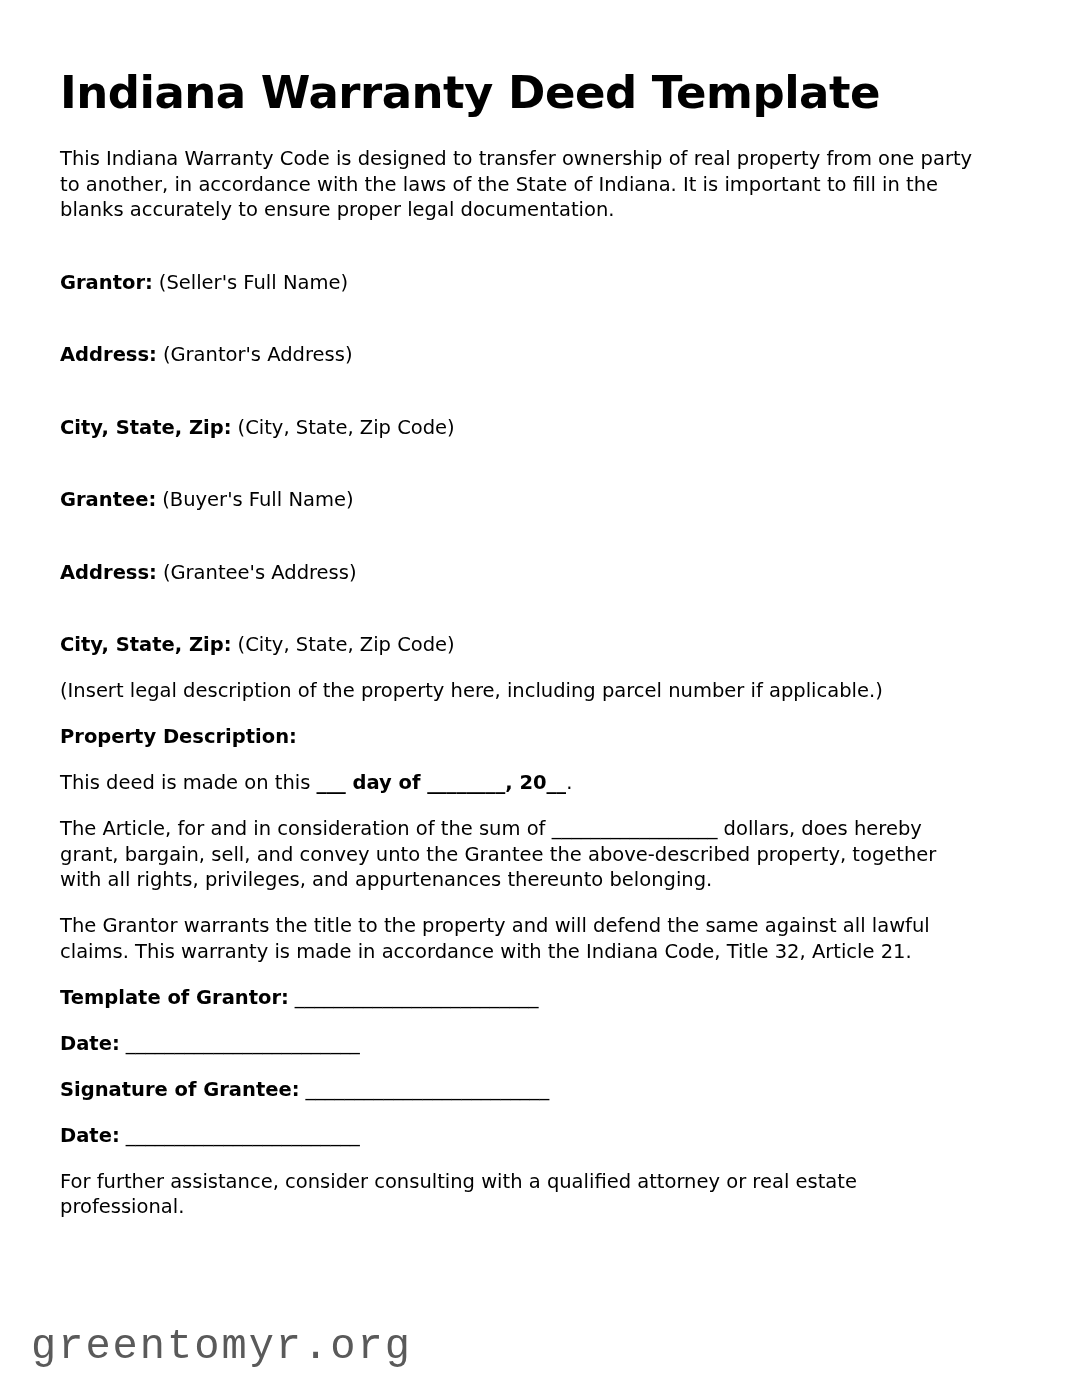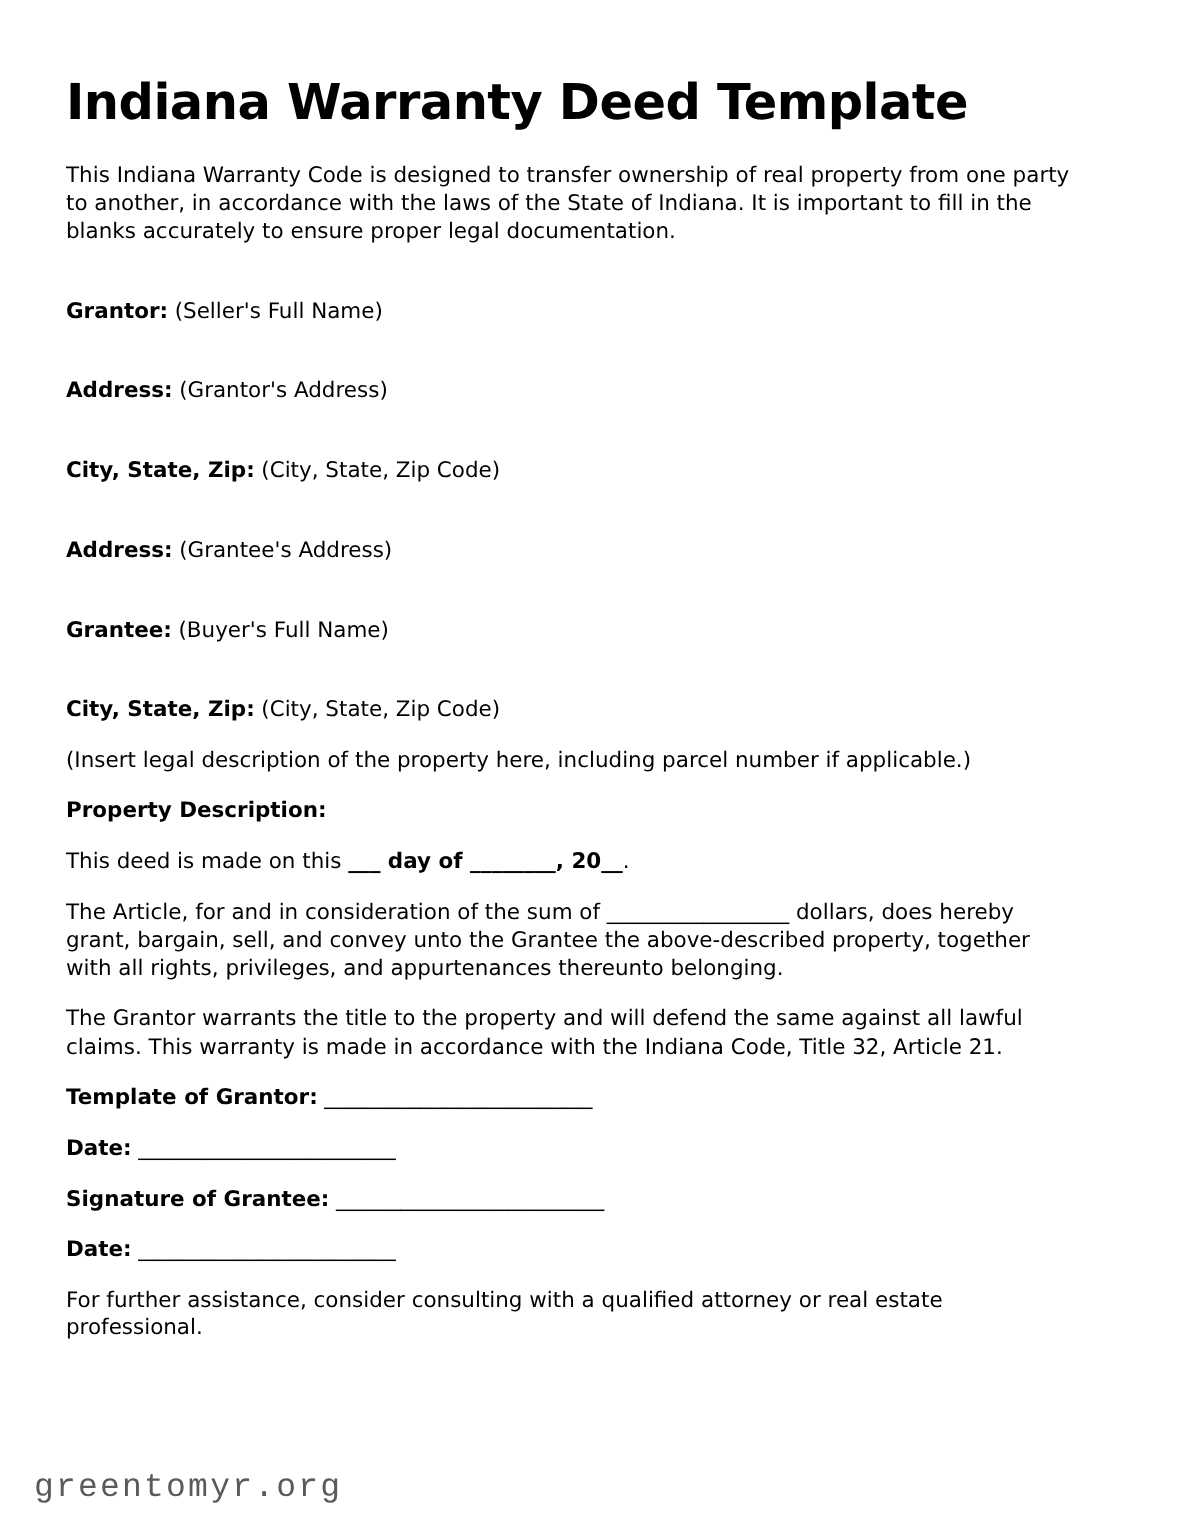--- a/index.html
+++ b/index.html
@@ -29,21 +29,21 @@
     max-width: 915px;
   }
   .row { display: block; margin-top: 47px; }
   .lbl { font-weight: bold; margin-right: 6px; }
   b, strong { font-weight: bold; }
   .footer-watermark {
     position: absolute;
     left: 31px;
     bottom: 20px;
     font-family: "Liberation Mono", monospace;
-    font-size: 30px;
+    font-size: 42px;
     line-height: 1;
     letter-spacing: 2px;
     color: #5a5a5a;
   }
 </style>
 </head>
 <body>
 
 <div class="page">
 
@@ -51,22 +51,22 @@
 
   <p class="para">This Indiana Warranty Code is designed to transfer ownership of real property from one party to another, in accordance with the laws of the State of Indiana. It is important to fill in the blanks accurately to ensure proper legal documentation.</p>
 
   <p class="para">
     <span class="row"><strong class="lbl">Grantor:</strong><span>(Seller's Full Name)</span></span>
     <span class="row"><strong class="lbl">Address:</strong><span>(Grantor's Address)</span></span>
     <span class="row"><strong class="lbl">City, State, Zip:</strong><span>(City, State, Zip Code)</span></span>
   </p>
 
   <p class="para">
+    <span class="row"><strong class="lbl">Grantee:</strong><span>(Buyer's Full Name)</span></span>
     <span class="row"><strong class="lbl">Address:</strong><span>(Grantee's Address)</span></span>
-    <span class="row"><strong class="lbl">Grantee:</strong><span>(Buyer's Full Name)</span></span>
     <span class="row"><strong class="lbl">City, State, Zip:</strong><span>(City, State, Zip Code)</span></span>
   </p>
 
   <p class="para">(Insert legal description of the property here, including parcel number if applicable.)</p>
 
   <p class="para">
     <strong>Property Description:</strong>
   </p>
 
   <p class="para"><span>This deed is made on this </span><strong>___ day of ________, 20__</strong><span>.</span></p>

